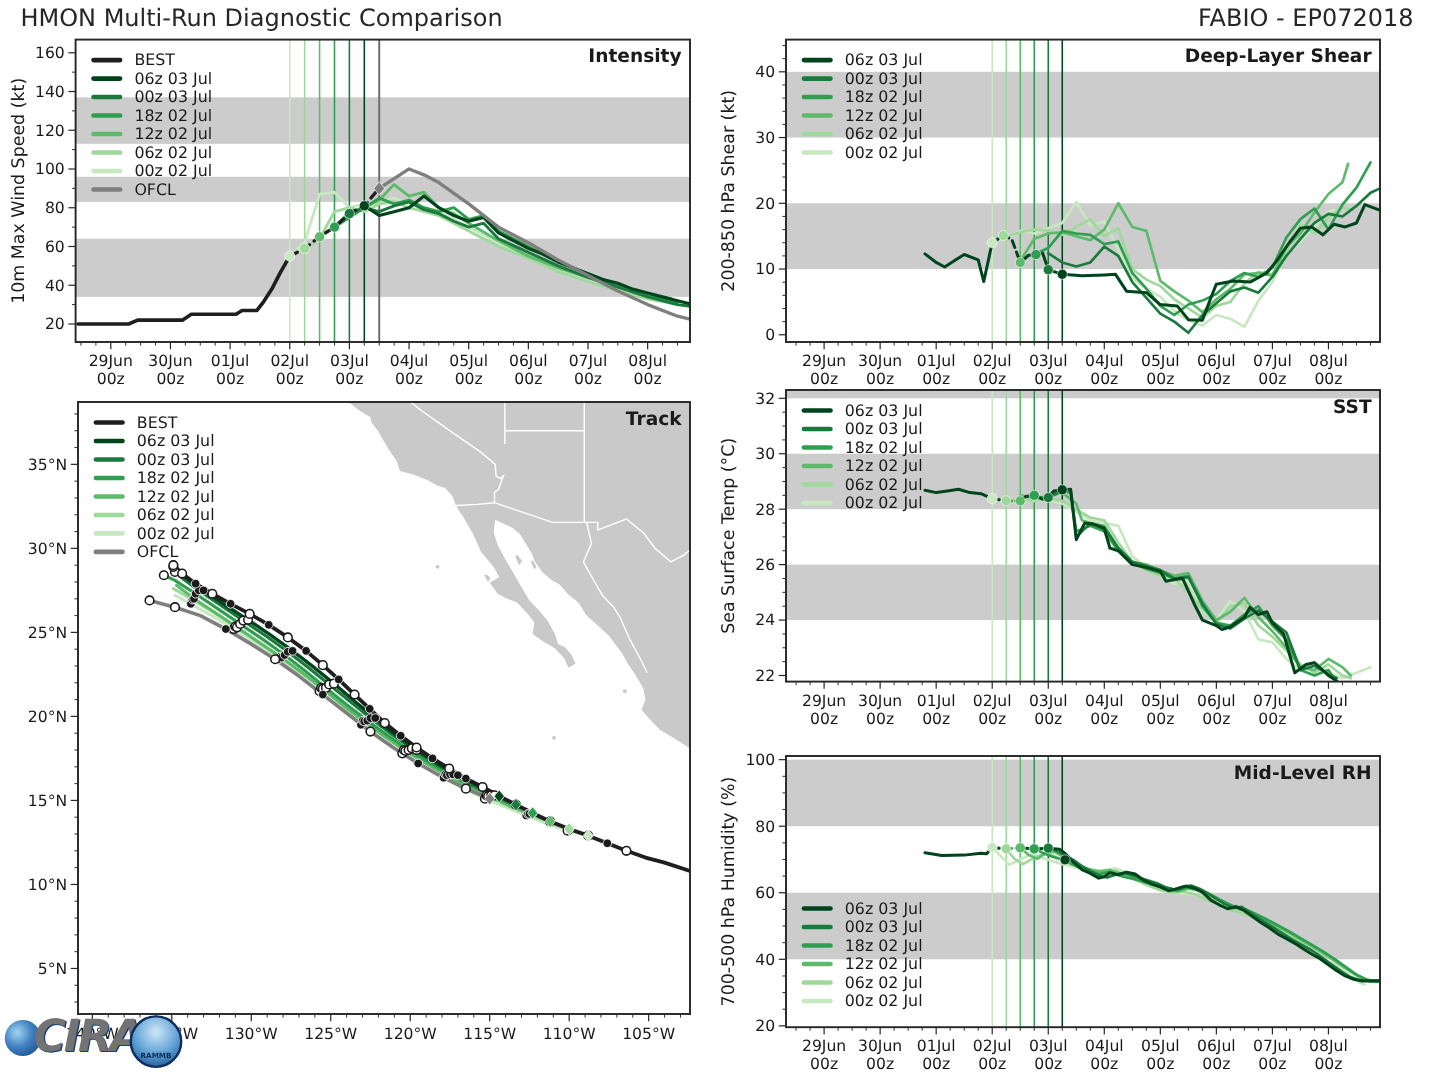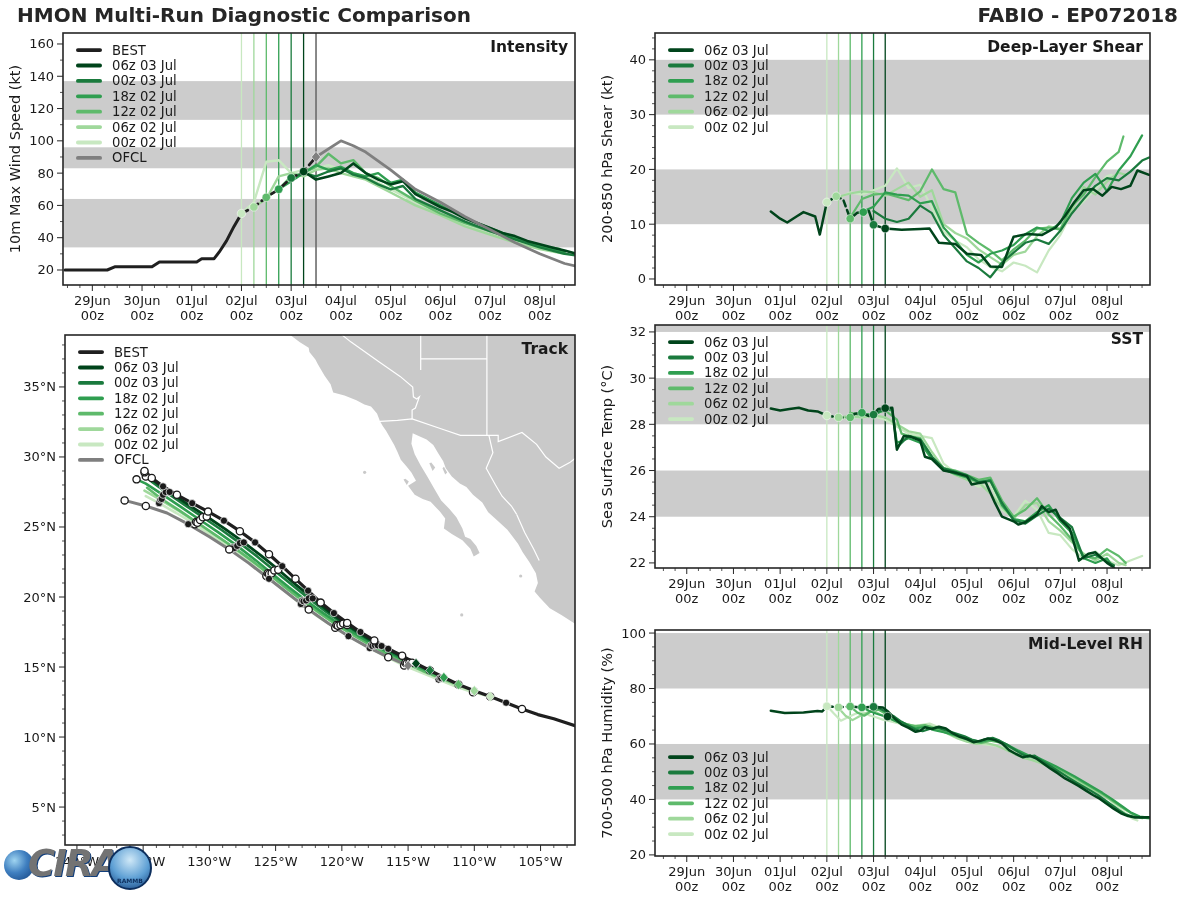--- a/index.html
+++ b/index.html
@@ -1,18 +1,18 @@
 <!DOCTYPE html>
 <html><head>
 <meta charset="utf-8">
 <style>
   html,body{margin:0;padding:0;background:#fff;}
   #wrap{position:relative;width:1200px;height:900px;background:#fff;overflow:hidden;
         font-family:"DejaVu Sans",sans-serif;color:#1a1a1a;}
-  .title{position:absolute;top:3px;font-size:20px;font-weight:bold;color:#262626;white-space:nowrap;}
+  .title{position:absolute;top:3px;font-size:20px;font-weight:normal;color:#262626;white-space:nowrap;}
   #title-left{left:17px;}
   #title-right{right:22px;text-align:center;}
   svg{position:absolute;left:0;top:0;}
   svg text{font-family:"DejaVu Sans",sans-serif;fill:#1a1a1a;}
   #logo{position:absolute;left:4px;top:840px;width:150px;height:56px;}
   .cira-text{position:absolute;left:24px;top:2px;font-size:37px;font-weight:bold;font-style:italic;
              color:#737373;letter-spacing:-2px;text-shadow:1px 1px 0 #123f7c;}
   .globe{position:absolute;left:0px;top:10px;width:30px;height:30px;border-radius:50%;
          background:radial-gradient(circle at 35% 35%,#9fd4f0 0%,#3f7fc0 45%,#123f7c 100%);}
   .badge{position:absolute;left:104px;top:6px;width:44px;height:44px;border-radius:50%;

